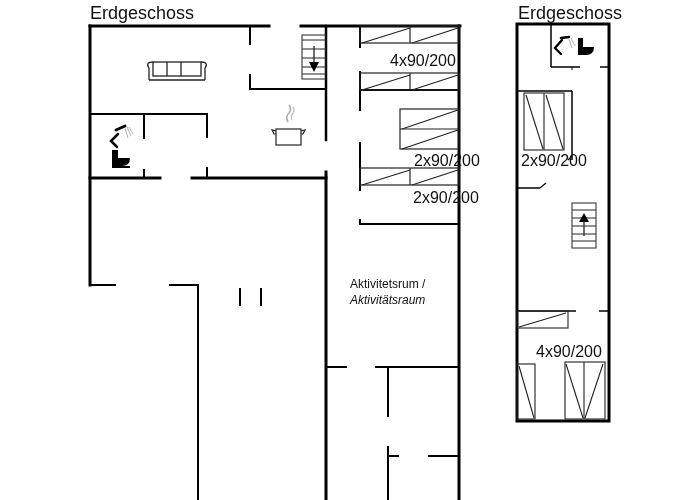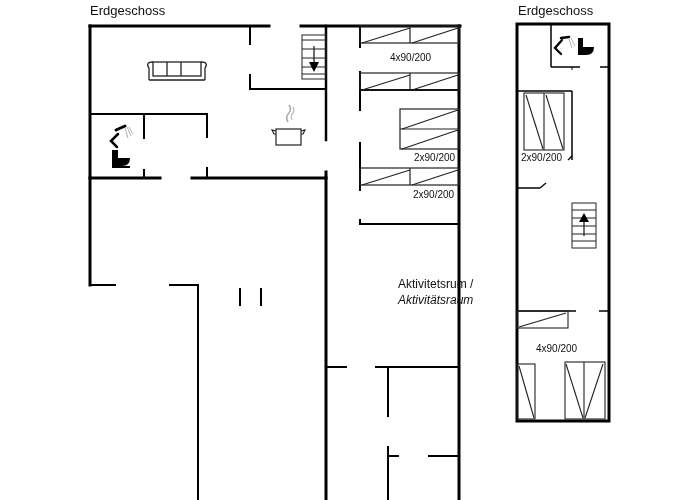--- a/index.html
+++ b/index.html
@@ -1,21 +1,21 @@
 <!DOCTYPE html>
 <html><head>
 <meta charset="utf-8">
 <style>
   html, body { margin: 0; padding: 0; background: #ffffff; }
   body { width: 700px; height: 500px; overflow: hidden; position: relative; font-family: "Liberation Sans", sans-serif; }
   svg { position: absolute; left: 0; top: 0; }
   .label { position: absolute; font-family: "Liberation Sans", sans-serif; color: #111; white-space: nowrap; }
-  .floor-title { font-size: 13px; }
-  .room-label { font-size: 12px; line-height: 16px; margin-left: 48px; }
-  .bed-label { font-size: 10px; }
+  .floor-title { font-size: 18px; }
+  .room-label { font-size: 12px; line-height: 16px; }
+  .bed-label { font-size: 16px; }
 </style>
 </head>
 <body>
 
 <svg width="700" height="500" viewBox="0 0 700 500">
 
   <g stroke="#000" fill="none" stroke-linecap="square">
 
     <line x1="90" y1="26" x2="269" y2="26" stroke-width="3"></line>
     <line x1="301" y1="26" x2="460" y2="26" stroke-width="3"></line>

